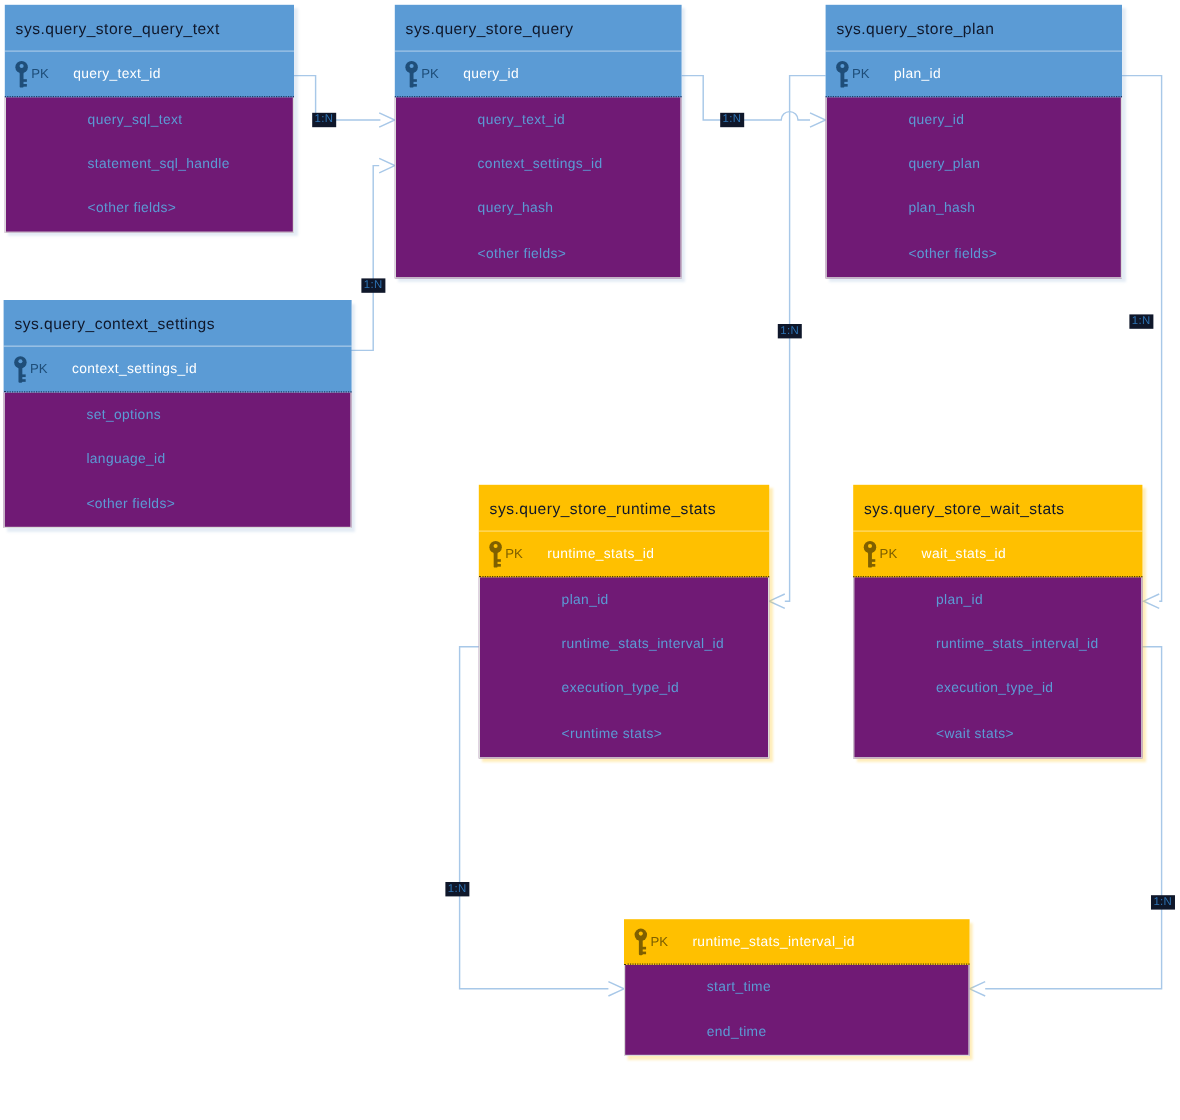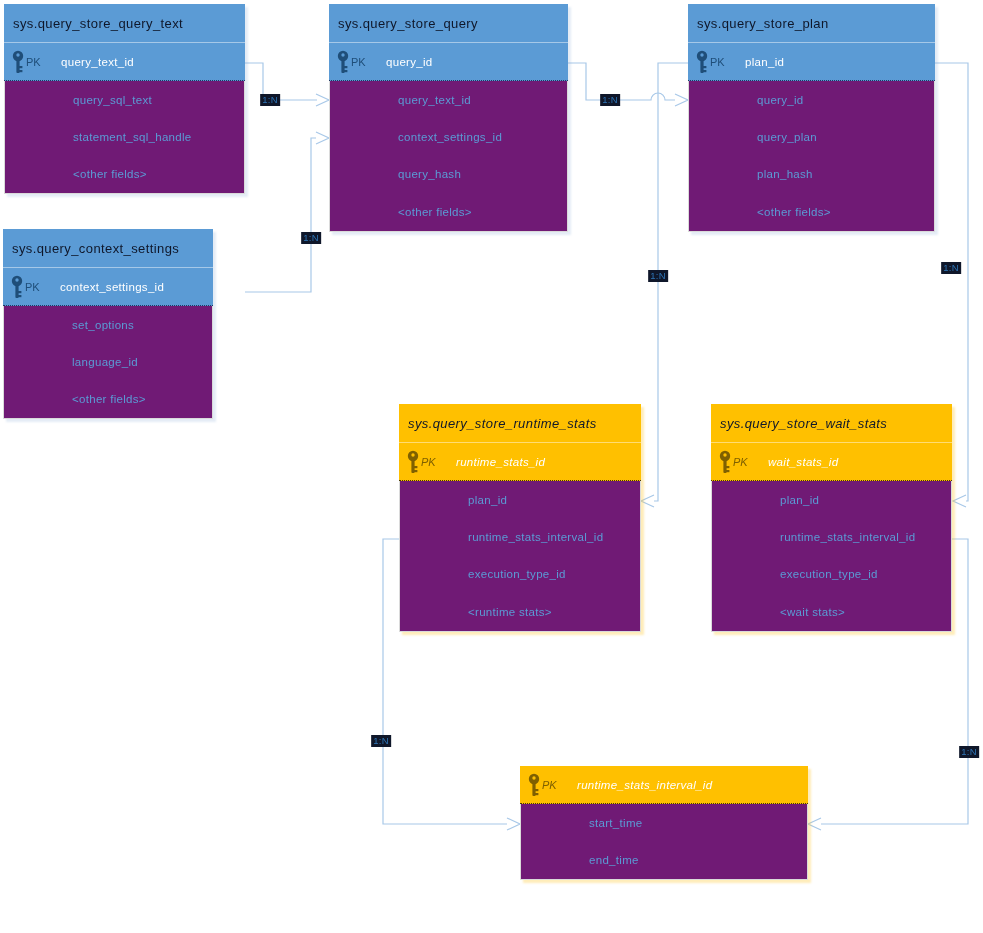--- a/index.html
+++ b/index.html
@@ -8,21 +8,21 @@
   .wires{position:absolute;left:0;top:0;pointer-events:none;}
 
   .tbl{position:absolute;box-sizing:border-box;}
   .tbl.blue{box-shadow:3px 3px 2px rgba(120,160,205,.20);}
   .tbl.orange{box-shadow:3px 3px 2px rgba(255,200,40,.32);}
 
   .hdr{height:39px;display:flex;align-items:center;padding-left:9px;color:#0f172a;
        font-size:13px;letter-spacing:.4px;box-sizing:border-box;
        border-bottom:1px solid rgba(255,255,255,.45);white-space:nowrap;}
   .blue .hdr,.blue .pkrow{background:#5B9BD5;}
-  .orange .hdr,.orange .pkrow{background:#FFC000;font-style:italic;}
+  .orange .hdr,.orange .pkrow{background:#FFC000;}
 
   .pkrow{height:38px;display:flex;align-items:center;box-sizing:border-box;position:relative;}
   .blue .pkrow{border-bottom:1px dotted #1F3864;}
   .orange .pkrow{border-bottom:1px dotted #4a3a00;}
 
   .key{margin-left:7px;display:flex;align-items:center;}
   .pkbadge{font-size:11px;margin-left:1px;}
   .blue .pkbadge{color:#1F4E79;}
   .orange .pkbadge{color:#7F6000;}
   .pkfield{position:absolute;left:57px;color:#ffffff;font-size:11.5px;letter-spacing:.3px;white-space:nowrap;}
@@ -129,21 +129,21 @@
       <span class="pkfield">plan_id</span>
     </div>
     <div class="tbody">
         <div class="row">query_id</div>
         <div class="row">query_plan</div>
         <div class="row">plan_hash</div>
         <div class="row">&lt;other fields&gt;</div>
       </div>
   </div>
 
-  <div class="tbl blue" style="left:3px;top:229px;width:210px">
+  <div class="tbl blue" style="left:3px;top:250px;width:290px">
     <div class="hdr">sys.query_context_settings</div>
     <div class="pkrow">
       <span class="key">
         <svg width="14" height="24" viewBox="0 0 14 24">
             <g fill="#1F4E79">
               <circle cx="7" cy="6" r="5.2"></circle>
               <rect x="5.4" y="10" width="3.2" height="13" rx="1"></rect>
               <rect x="8" y="16" width="3.4" height="2.2"></rect>
               <rect x="8" y="20" width="3.4" height="2.2"></rect>
             </g>

